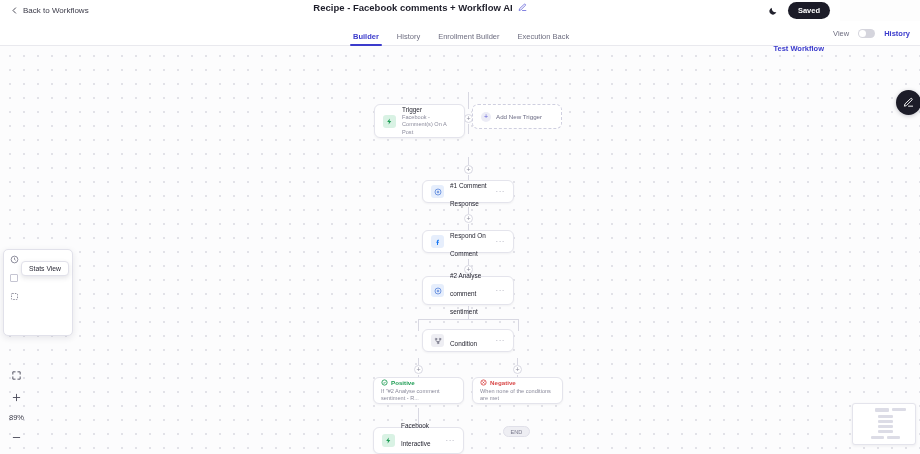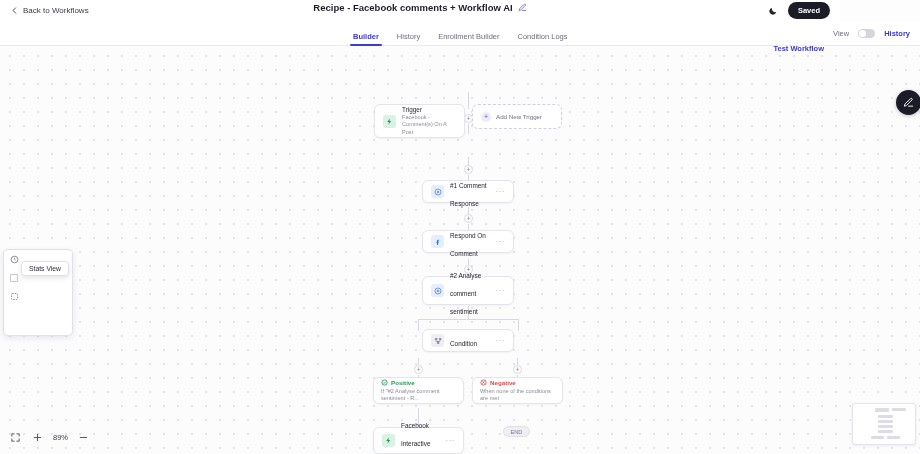--- a/index.html
+++ b/index.html
@@ -232,20 +232,21 @@
     box-shadow: 0 2px 5px rgba(30,30,60,0.12);
     z-index: 31;
   }
 
   
   #zoomctl {
     position: absolute; left: 3px; bottom: 10px;
     display: flex; align-items: center; gap: 9px;
     padding: 0 6px;
     z-index: 30;
+    flex-direction: column;
   }
   .zc-btn {
     width: 13px; height: 13px;
     display: flex; align-items: center; justify-content: center;
     color: #4a4a5a; cursor: pointer; font-size: 9px;
   }
   .zc-label { font-size: 7.5px; color: #3a3a48; }
 
   
   #minimap {
@@ -513,21 +514,21 @@
       </span>
       <span class="saved-pill">Saved</span>
     </div>
   </div>
 
   <div id="tabbar">
     <div class="tabs">
       <span class="tab active">Builder</span>
       <span class="tab">History</span>
       <span class="tab">Enrollment Builder</span>
-      <span class="tab">Condition Logs</span>
+      <span class="tab">Execution Back</span>
     </div>
     <div class="tabbar-right">
       <span class="test-wf">Test Workflow</span>
       <span class="draft-label">View</span>
       <span class="toggle">
           <span class="knob"></span>
         </span>
       <span class="publish-btn">History</span>
     </div>
   </div>

